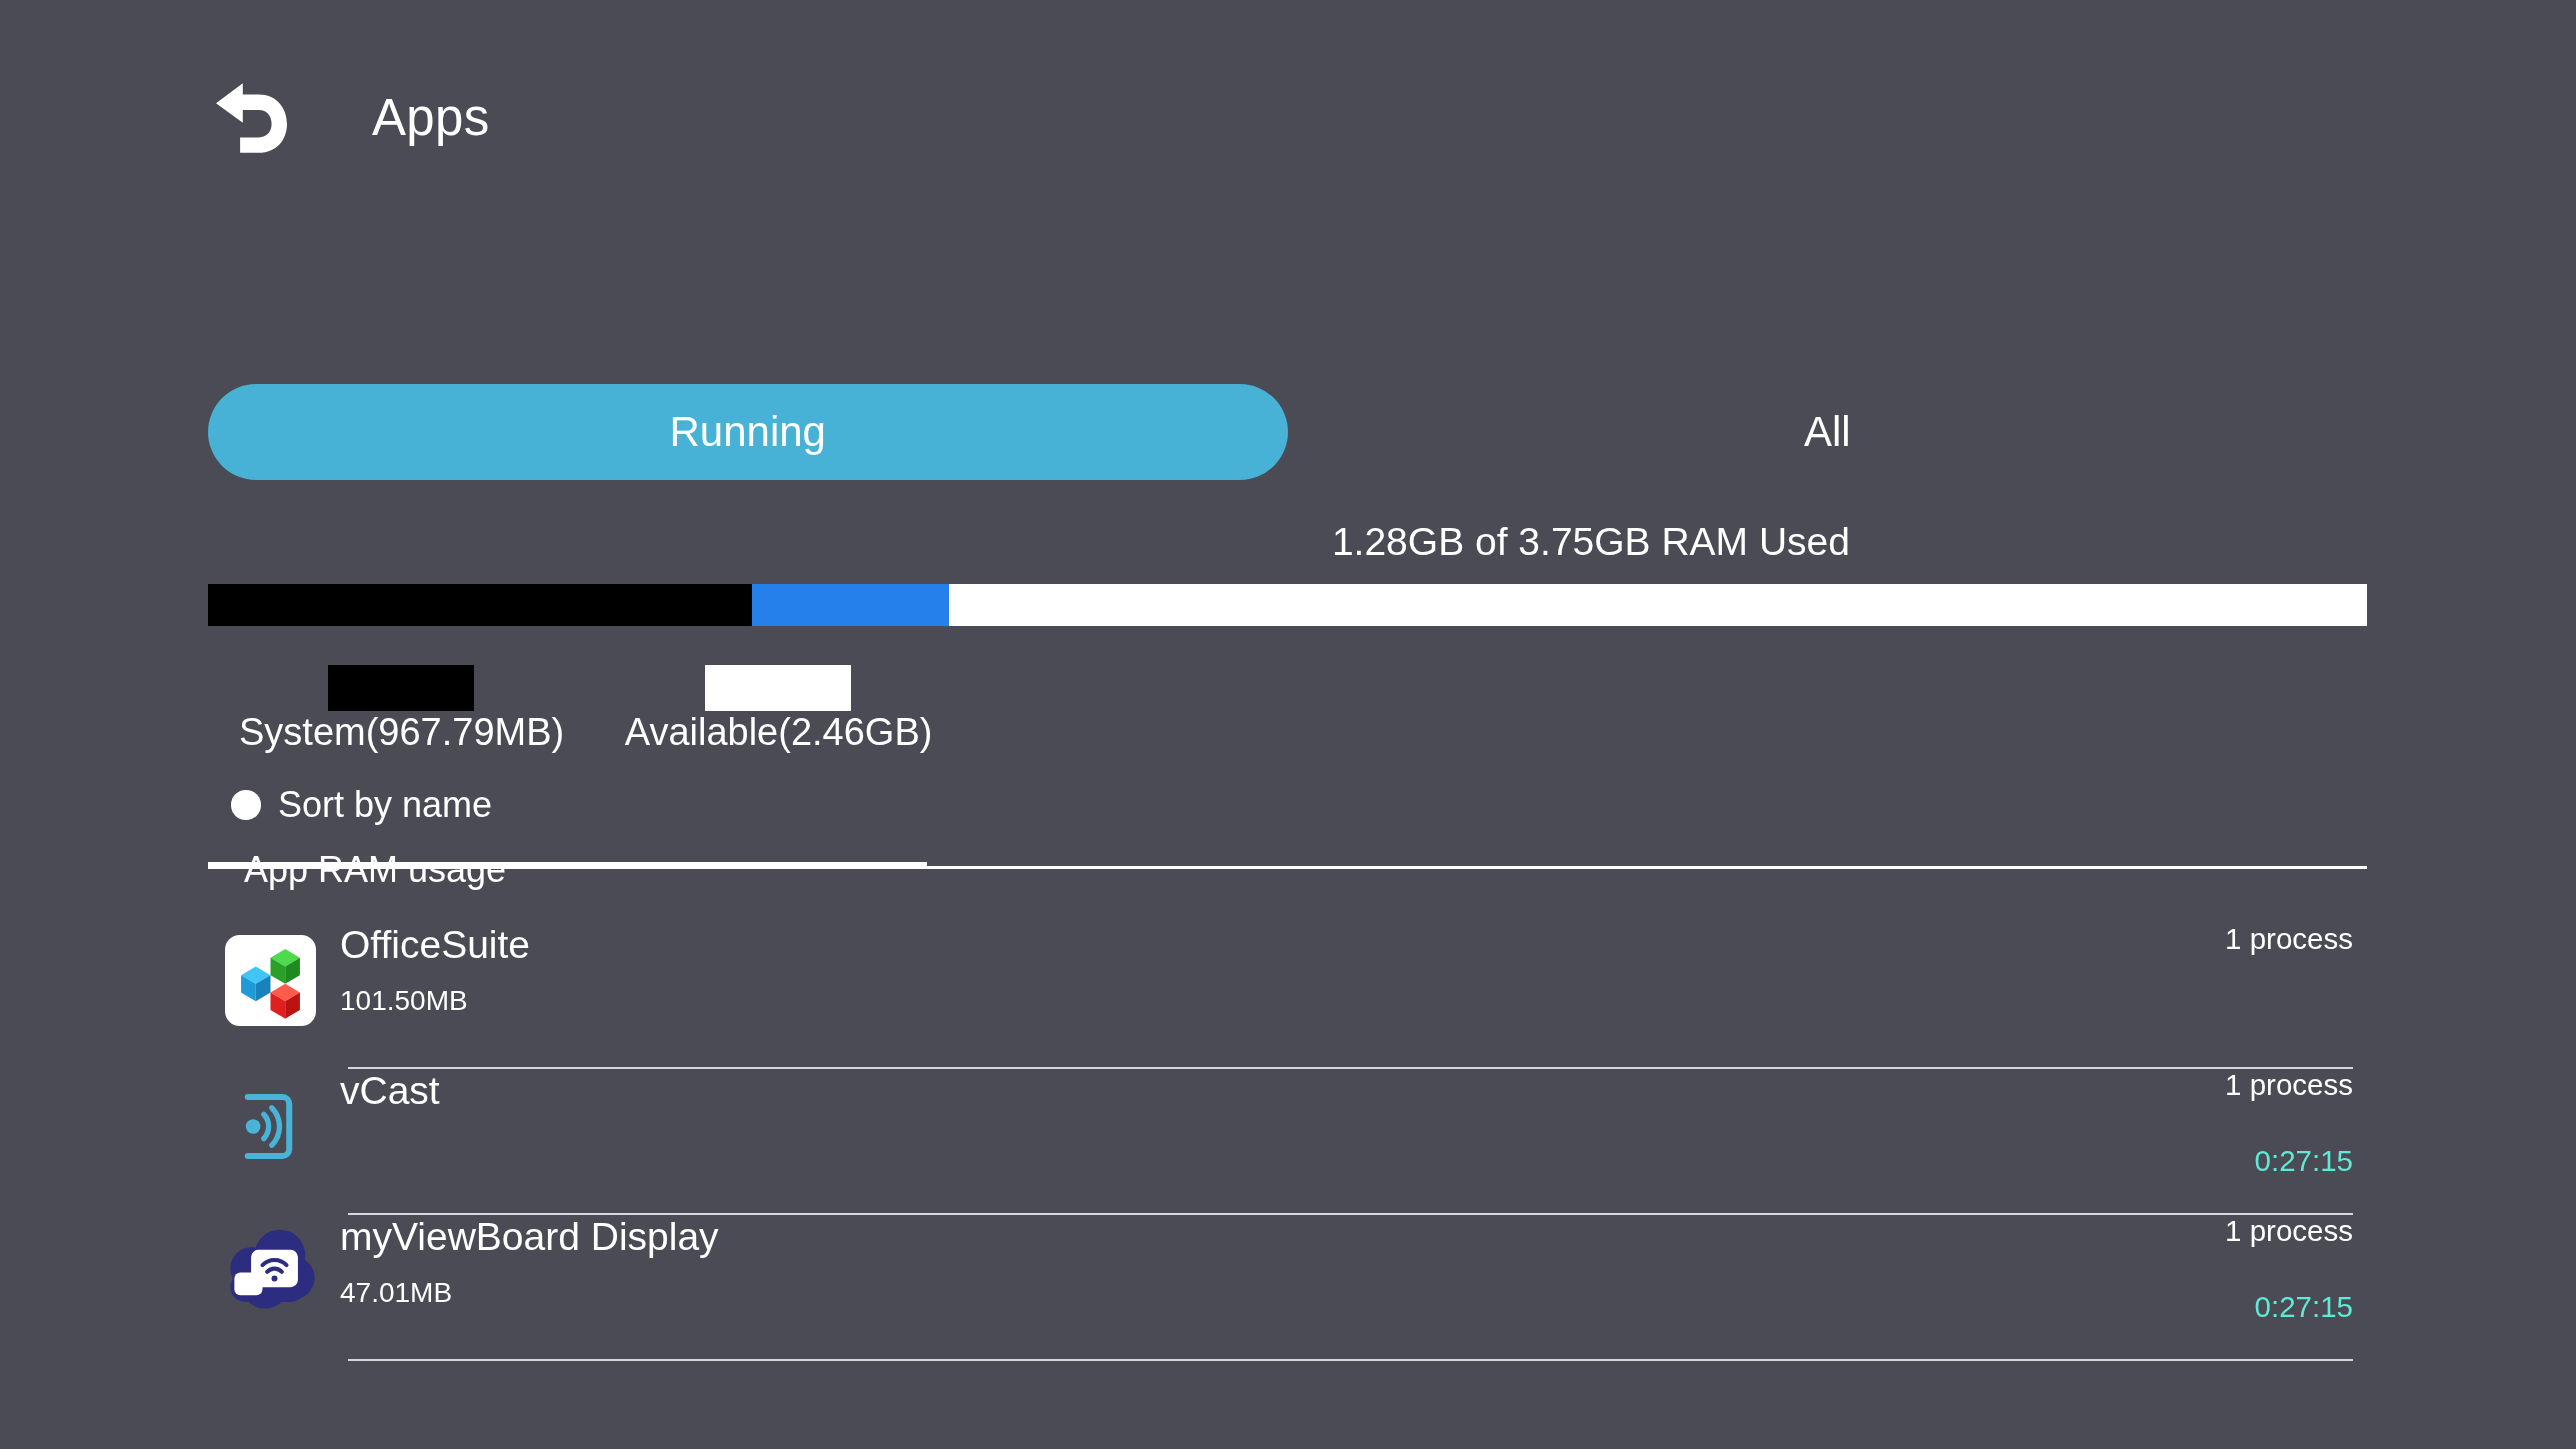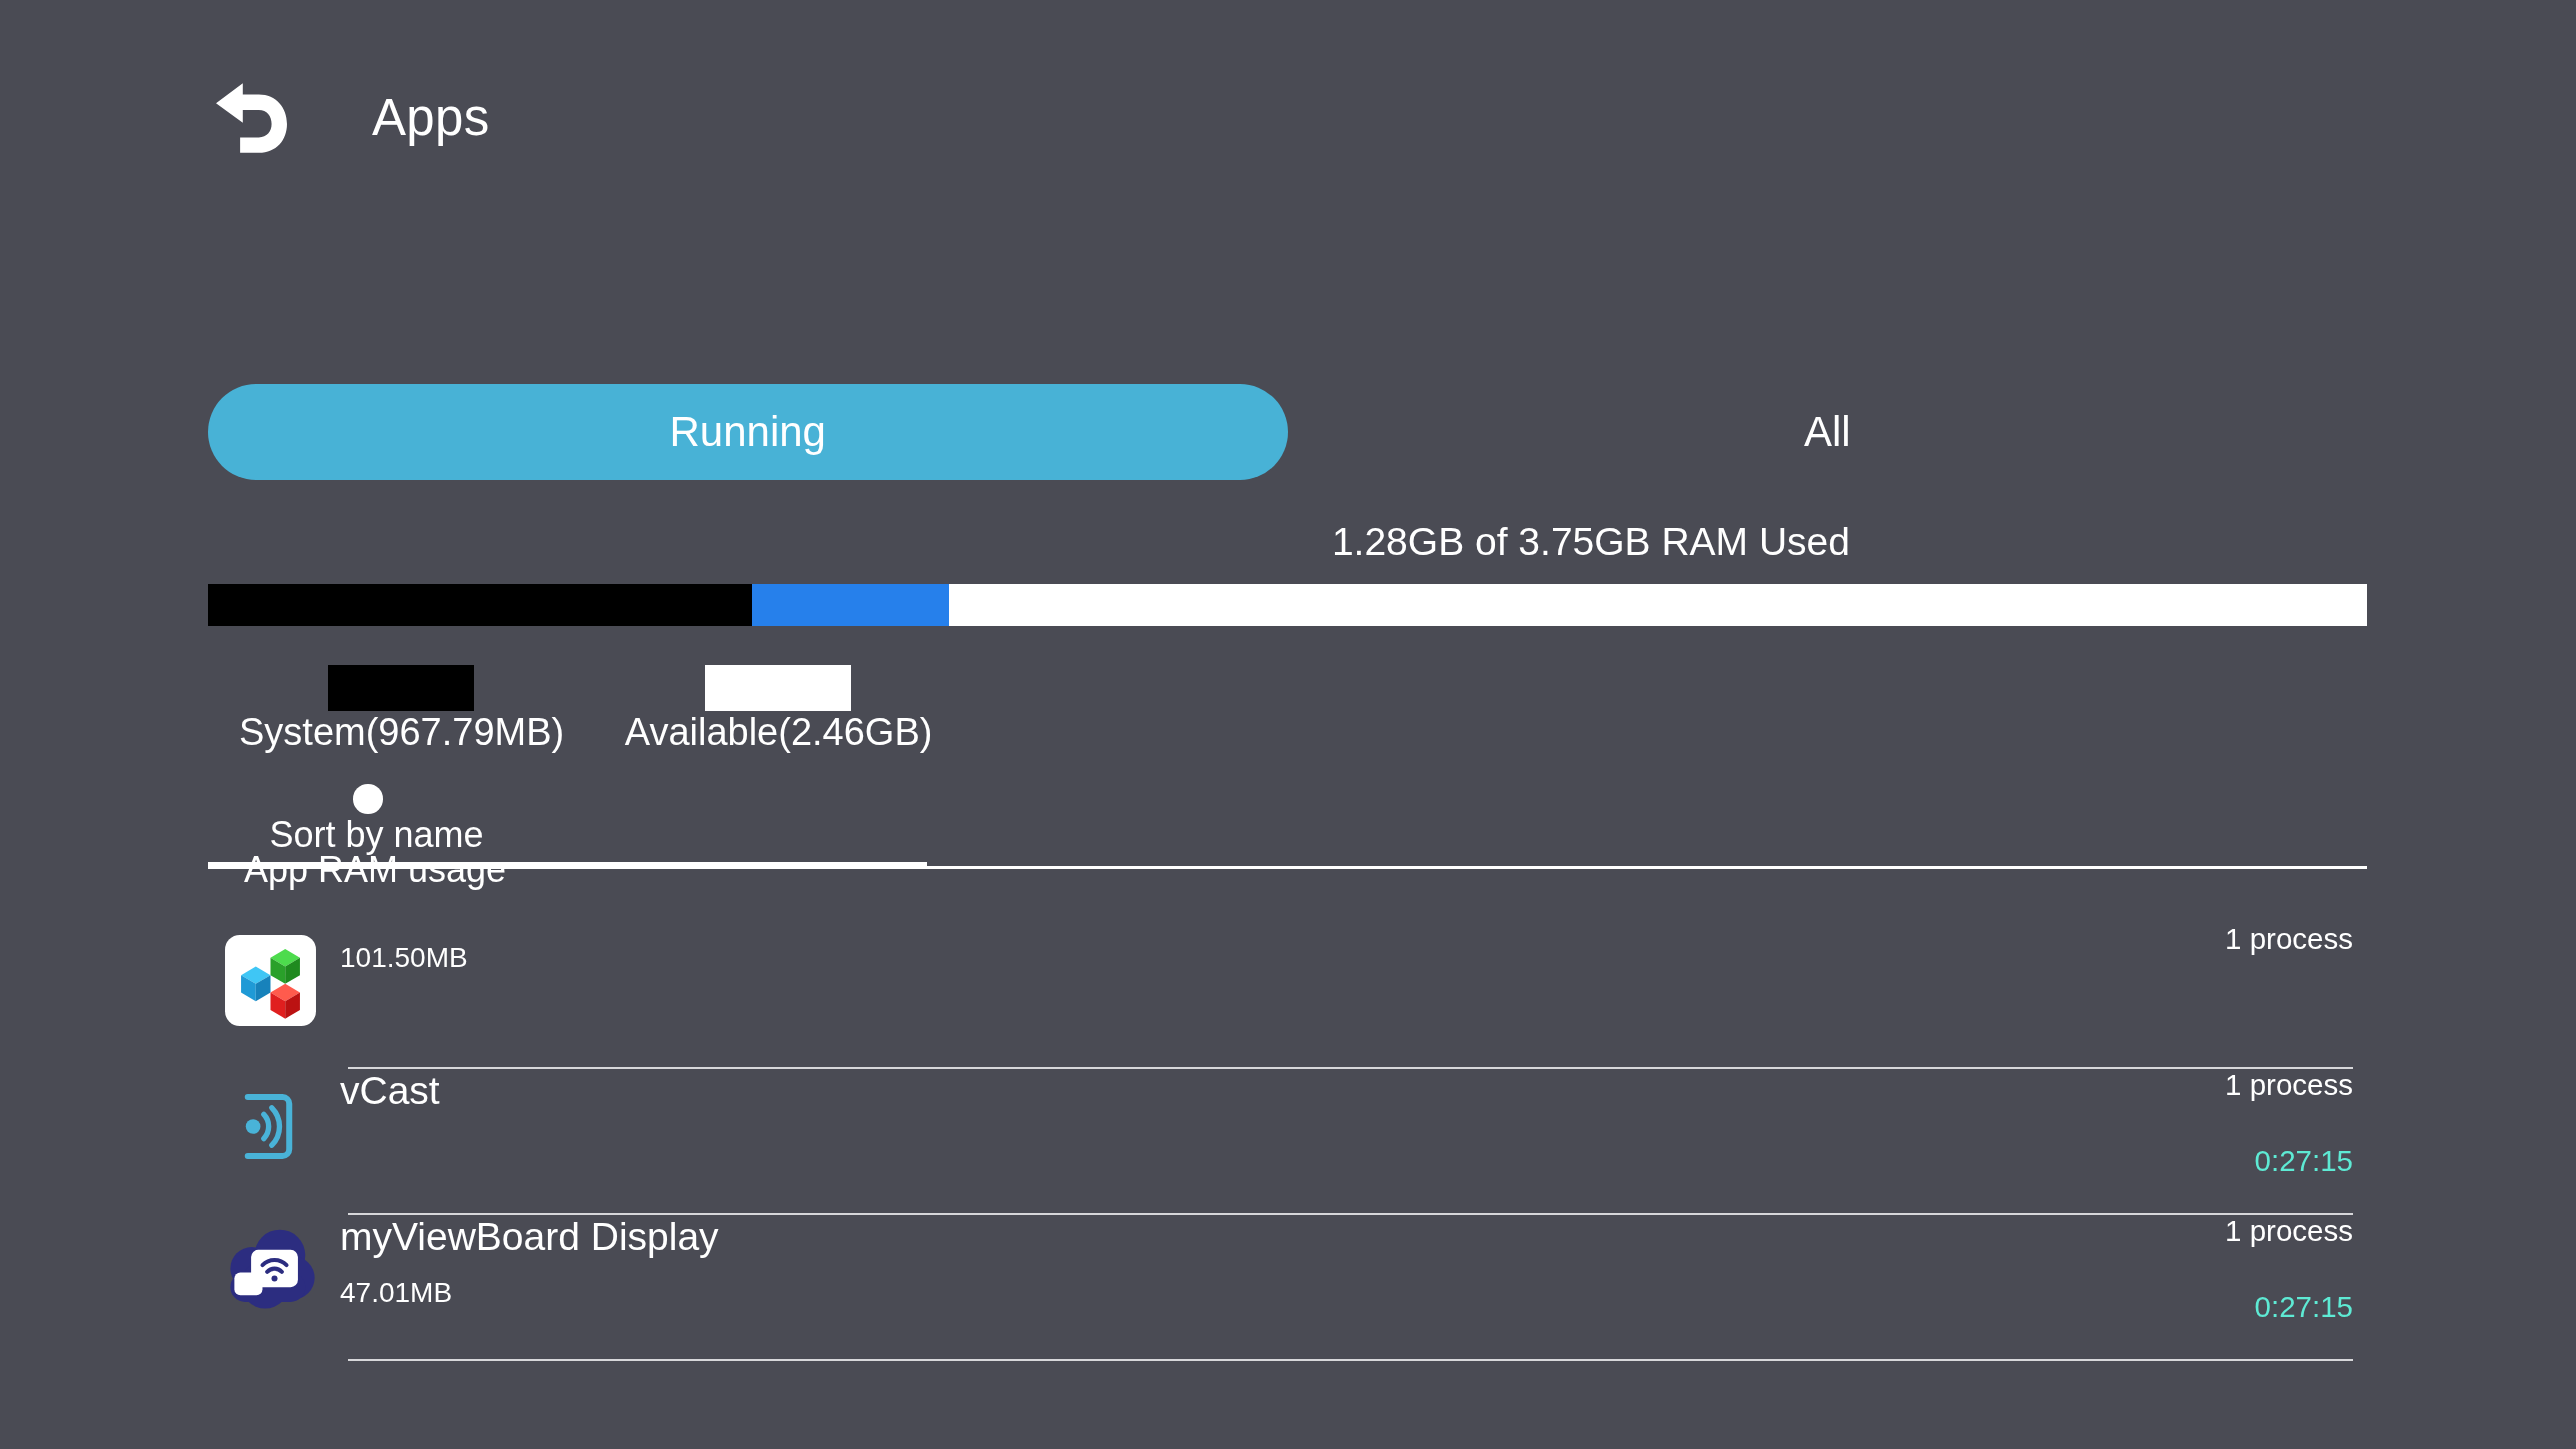--- a/index.html
+++ b/index.html
@@ -143,26 +143,25 @@
     font-size: 38px;
     color: #ffffff;
     margin-left: 31px;
     margin-right: 29.5px;
     white-space: nowrap;
   }
 
   
   .sort-row {
     position: absolute;
-    left: 252px;
+    left: 231px;
     top: 784px;
     display: flex;
     align-items: center;
     cursor: pointer;
-    flex-direction: column;
   }
   .radio-dot {
     width: 29.5px;
     height: 29.5px;
     border-radius: 50%;
     background: #ffffff;
     flex: 0 0 auto;
   }
   .sort-label {
     font-size: 36px;
@@ -317,20 +316,21 @@
           <polygon points="30,66 52,53 74,66 52,79" fill="#3fc6f5"></polygon>
           <polygon points="30,66 52,79 52,105 30,92" fill="#1f9ad6"></polygon>
           <polygon points="74,66 74,92 52,105 52,79" fill="#1782bb"></polygon>
 
           <polygon points="74,92 96,79 118,92 96,105" fill="#ff5b4d"></polygon>
           <polygon points="74,92 96,105 96,131 74,118" fill="#e01f1f"></polygon>
           <polygon points="118,92 118,118 96,131 96,105" fill="#bb1212"></polygon>
         </svg>
       </div>
       <div class="app-text">
+        <div class="app-name">OfficeSuite</div>
         <div class="app-mem">101.50MB</div>
       </div>
       <div class="app-right">
         <div class="app-proc">1 process</div>
         <div class="app-time"></div>
       </div>
       <div class="row-divider" style="background: rgb(215, 215, 218);"></div>
     </div>
 
     <div class="app-row">

